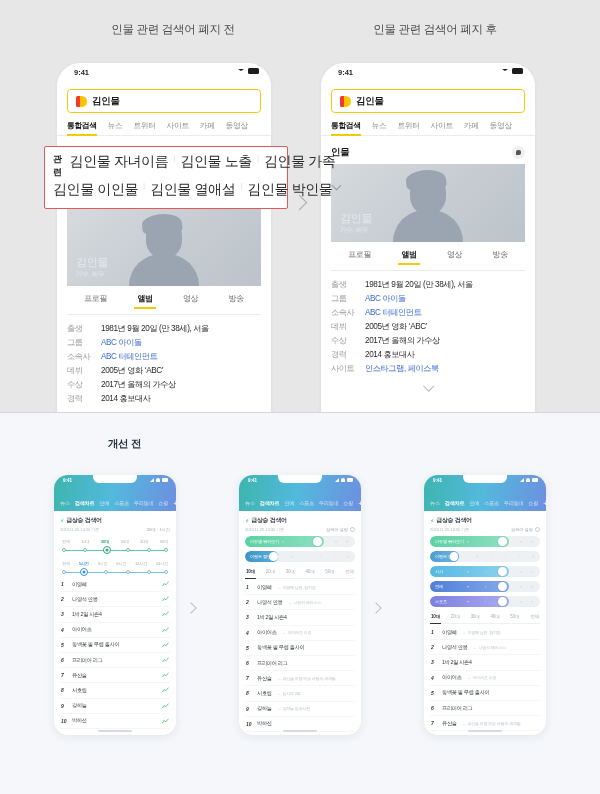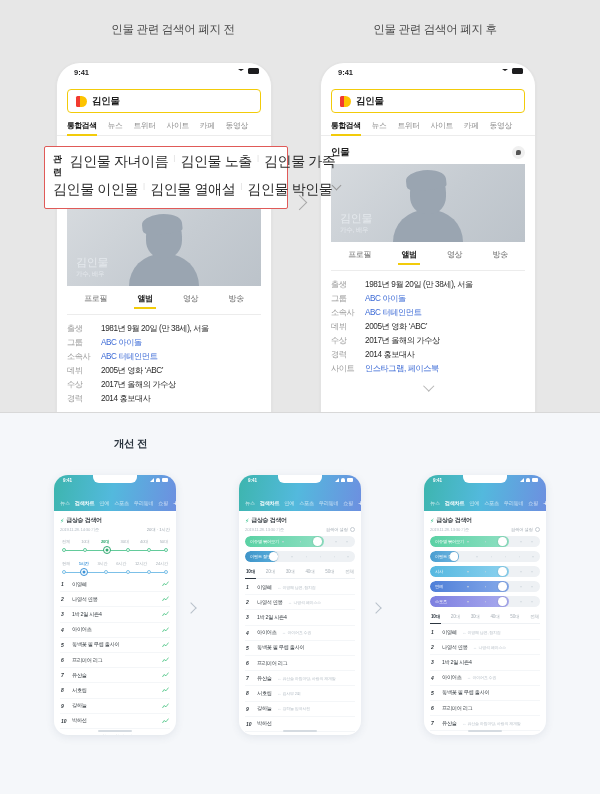--- a/index.html
+++ b/index.html
@@ -215,21 +215,21 @@
     border-top: 1px solid #d8d8d8;
     overflow: hidden;
   }
   .bot-title {
     position: absolute; top: 24px; text-align: center; width: 180px;
     font-size: 10.5px; color: #4f5b66; letter-spacing: -0.3px;
   }
   .bot-title b { font-weight: bold; color: #2c3640; }
   .bot-title .sub { font-size: 7.5px; color: #6f7b88; margin-left: 3px; }
   .bot-title .sub.blue { color: #3b7de0; font-weight: bold; }
-  .bt1 { left: 42px; }
+  .bt1 { left: 36px; }
   .bt2 { left: 210px; }
   .bt3 { left: 395px; }
 
   .phone-bot {
     position: absolute; top: 62px; width: 122px; height: 260px;
     background: #fff; border-radius: 14px;
     box-shadow: 0 2px 8px rgba(60,80,110,0.10);
     overflow: hidden;
   }
   .pb1 { left: 54px; }

